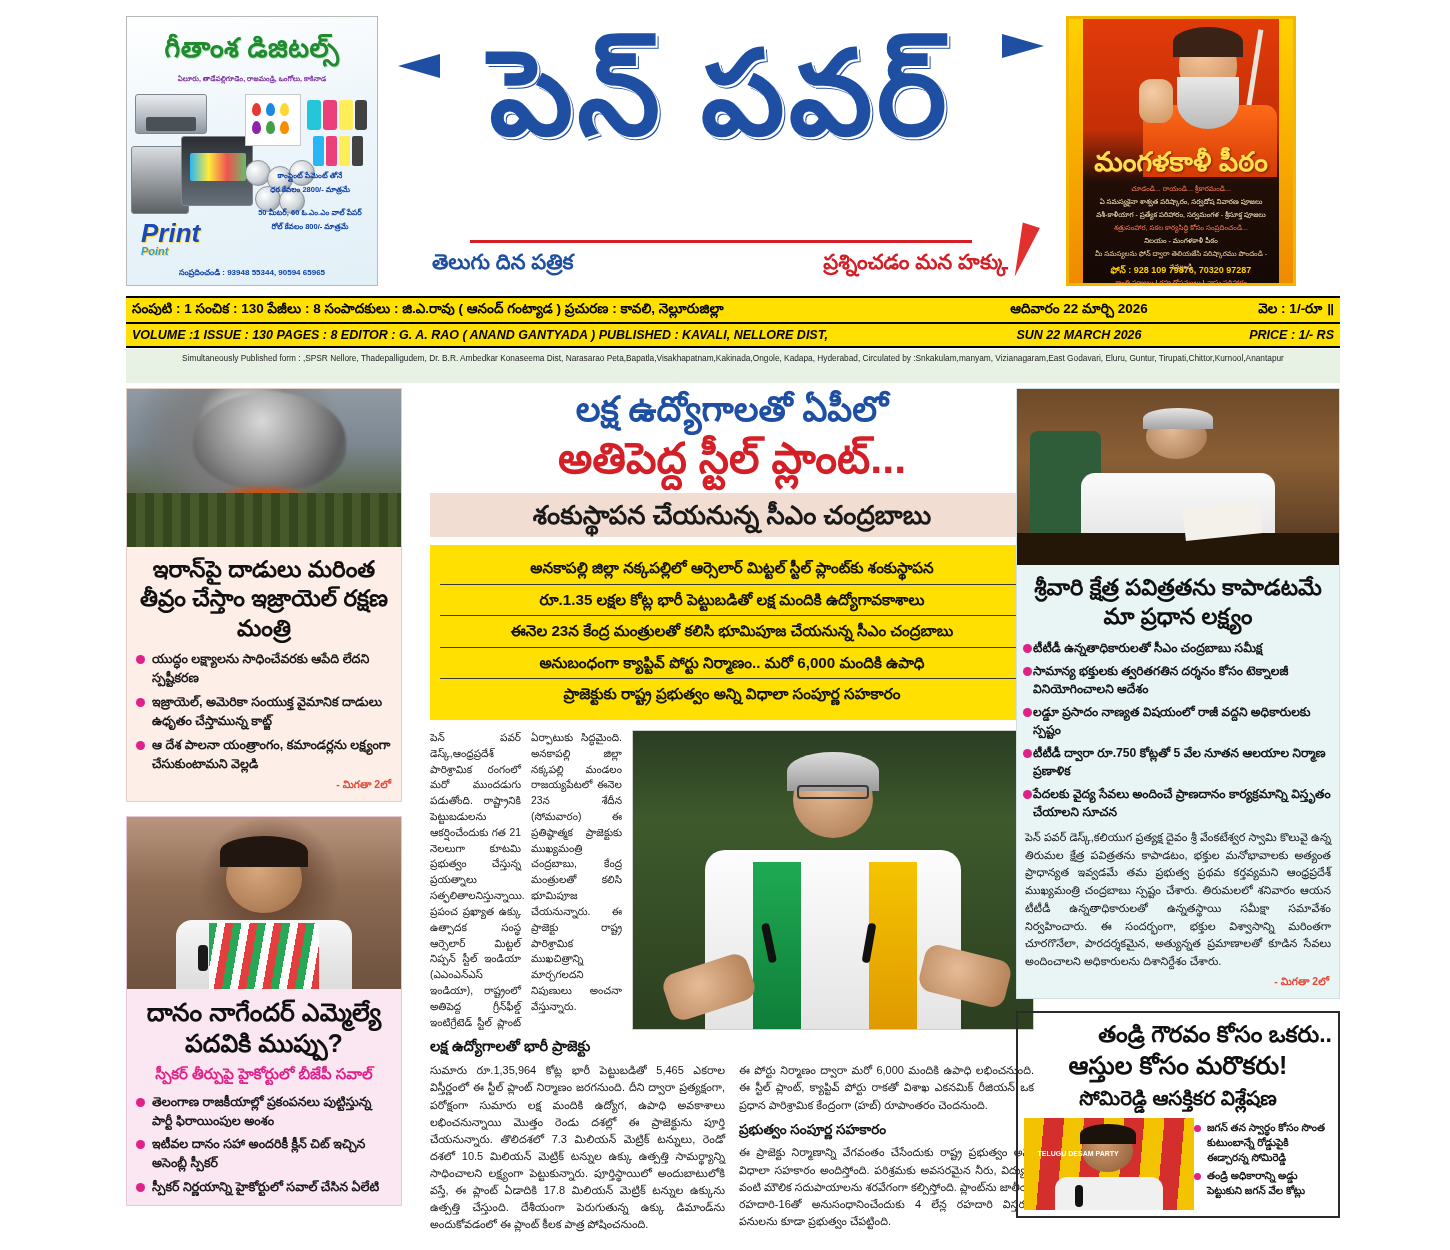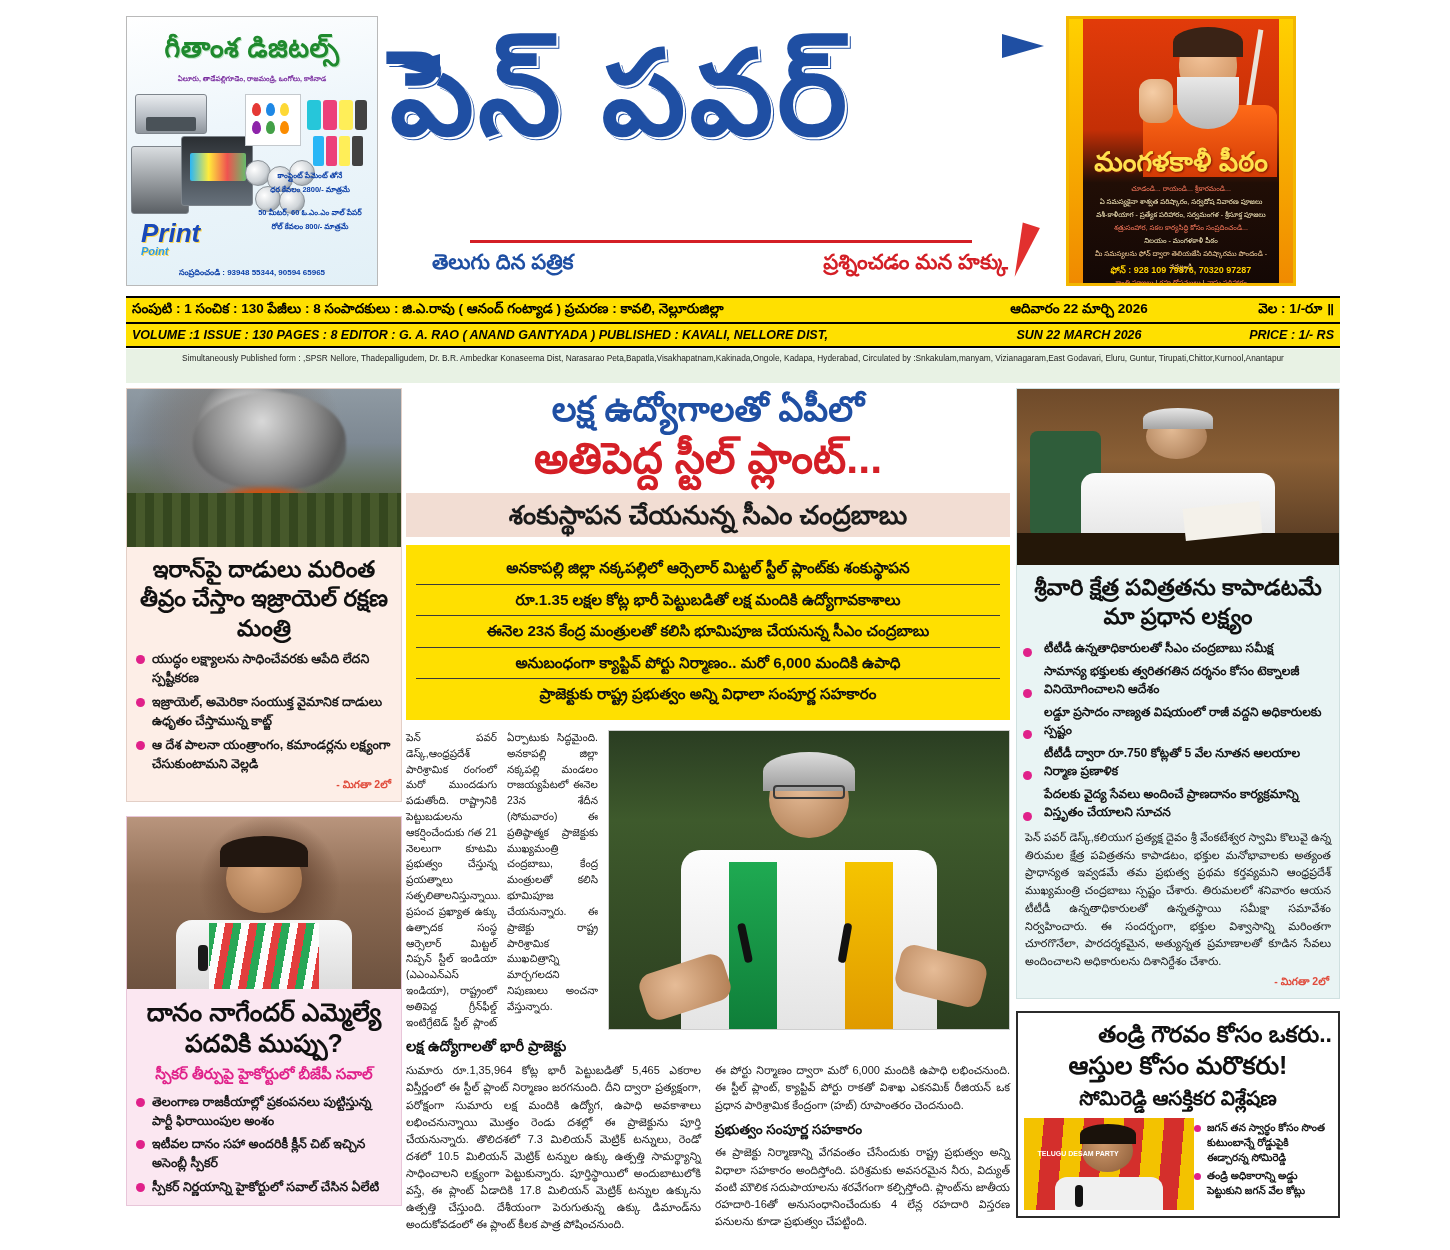--- a/index.html
+++ b/index.html
@@ -98,20 +98,21 @@
     text-align: center;
     font-size: 8px;
     font-weight: bold;
     color: #0b3fa8;
   }
 
   .logo-wrap {
     position: absolute;
     left: 390px; top: 12px;
     width: 660px; height: 280px;
+    text-align: center;
   }
   .logo-main {
     font-size: 118px;
     line-height: 1;
     font-weight: bold;
     color: #1f4fa3;
     letter-spacing: 4px;
     margin-top: 22px;
     text-shadow: 2px 2px 0 #ffffff, 3px 3px 0 #1f4fa3;
   }
@@ -202,21 +203,21 @@
     left: 126px; top: 349px; width: 1214px; height: 34px;
     background: #e8f2e4;
     font-size: 8.3px; line-height: 1.55;
     color: #1b1b1b;
     text-align: center;
     padding: 3px 30px;
   }
 
   
   .col-left  { position:absolute; left:126px;  top:388px; width:276px; }
-  .col-mid   { position:absolute; left:406px;  top:388px; width:604px; }
+  .col-mid   { position:absolute; left:430px;  top:388px; width:604px; }
   .col-right { position:absolute; left:1016px; top:388px; width:324px; }
 
   
   .box-iran { background:#fdeee7; border:1px solid #e3cfc6; padding:0 0 8px 0; }
   .img-blast {
     height: 158px;
     background:
       radial-gradient(circle at 44% 24%, rgba(255,255,255,.75) 0 12%, rgba(150,150,150,.4) 26%, rgba(0,0,0,0) 50%),
       radial-gradient(circle at 40% 34%, #6e6e6e 0 22%, rgba(110,110,110,0) 55%),
       linear-gradient(180deg,#8f9aa3 0%,#7d8892 34%,#5e6b52 62%,#3f4a33 100%);
@@ -344,21 +345,21 @@
   .img-cbn2 .t2 { position:absolute; left:20%; bottom:0; width:60%; height:52%;
     background: linear-gradient(180deg,#fbfbfb,#dedede); border-radius:14px 14px 0 0;}
   .img-cbn2 .desk { position:absolute; left:0; right:0; bottom:0; height:18%; background:#241708;}
   .img-cbn2 .paper { position:absolute; left:52%; bottom:16%; width:24%; height:18%; background:#f4f1ea; transform: rotate(-6deg);}
   .img-cbn2 .chair { position:absolute; left:4%; top:24%; width:22%; height:60%; background:#2f5d3a; border-radius:8px;}
 
   .hl-tiru {
     font-size: 22.5px; font-weight:bold; color:#111; text-align:center;
     padding: 8px 4px 2px; line-height:1.3;
   }
-  .bul2 { display:flex; gap:12px; padding: 5px 8px 0 6px; align-items: flex-end; }
+  .bul2 { display:flex; gap:1px; padding: 5px 8px 0 6px; }
   .bul2 .dot { flex:0 0 auto; width:9px; height:9px; border-radius:50%; background:#e0218a; margin-top:5px;}
   .bul2 .tx { font-size: 12.2px; line-height:1.48; color:#141414; font-weight:600;}
   .tiru-body {
     font-size: 11.1px; line-height: 1.6; text-align: justify;
     color:#141414; padding: 8px 8px 0;
   }
 
   .box-somireddy { margin-top: 12px; border:2px solid #2b2b2b; }
   .hl-somi1 { font-size: 23px; font-weight:bold; text-align:right; color:#111; padding:7px 6px 0; line-height:1.26;}
   .hl-somi2 { font-size: 25px; font-weight:bold; text-align:center; color:#111; padding:1px 6px 0; line-height:1.26;}

